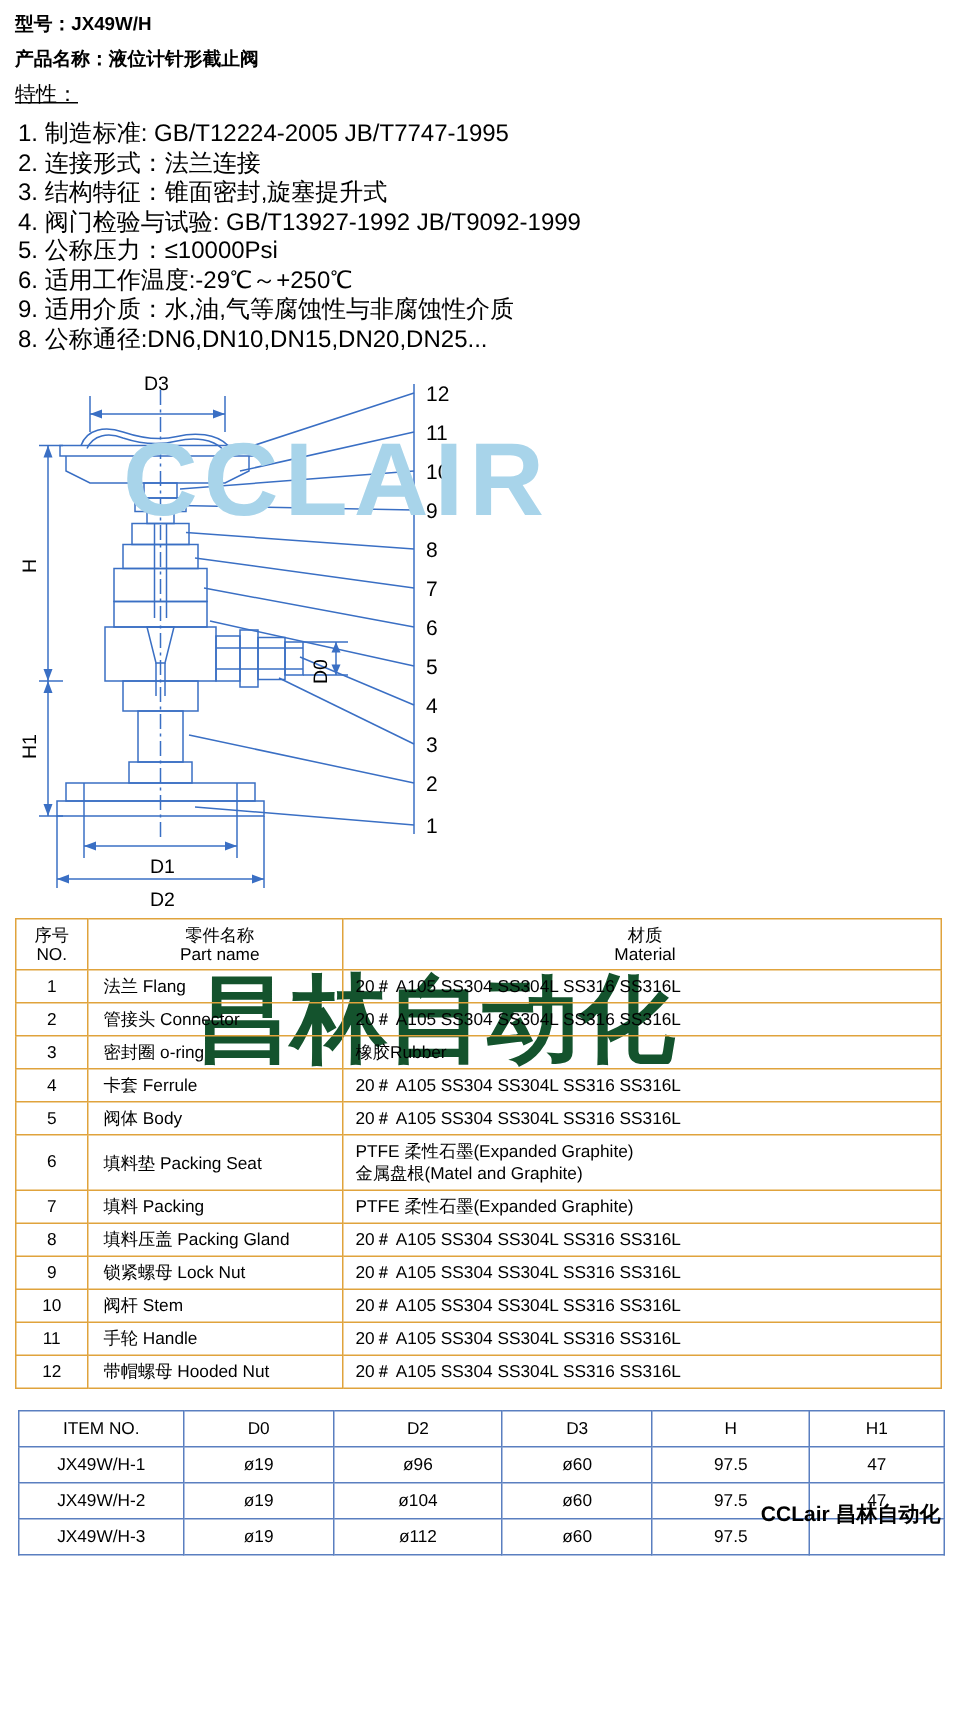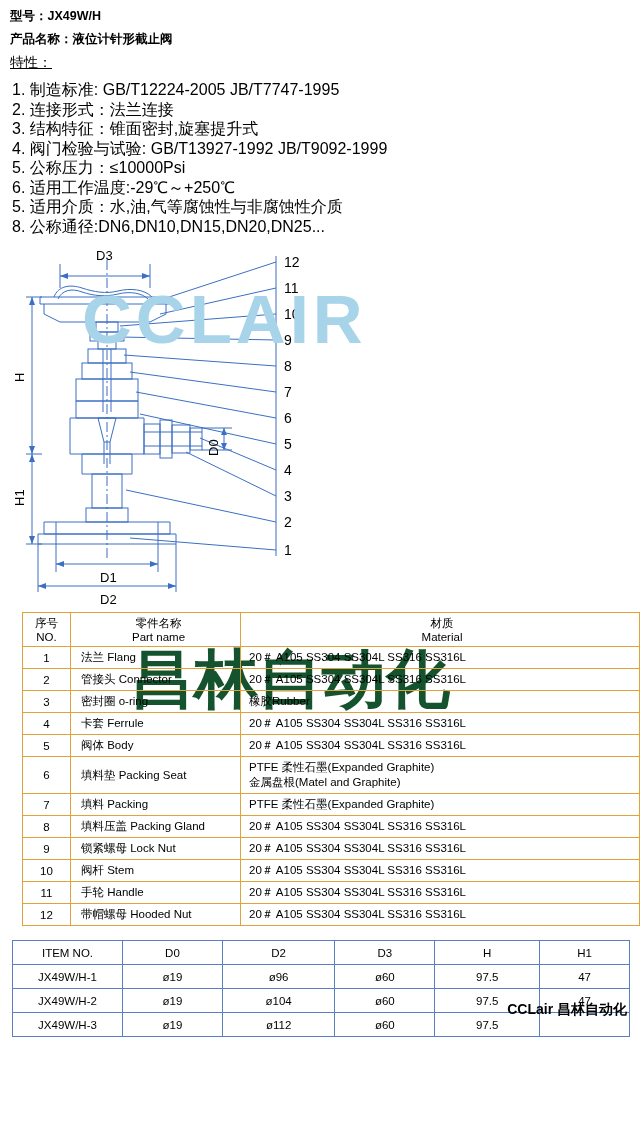--- a/index.html
+++ b/index.html
@@ -43,21 +43,21 @@
     pointer-events: none;
     white-space: nowrap;
   }
   .dwg-svg { position: absolute; left: 0; top: 0; z-index: 2; }
 
   
   .mat-title { font-size: 12.5px; font-weight: bold; margin: 6px 0 6px 2px; }
   table.mat {
     border-collapse: collapse;
     width: 618px;
-    margin-left: 12px;
+    margin-left: 0;
     position: relative;
     z-index: 2;
     background: transparent;
   }
   table.mat th, table.mat td {
     border: 1px solid #e0a33c;
     font-size: 11.5px;
     padding: 3px 4px;
     height: 22px;
     background: transparent;
@@ -119,21 +119,21 @@
   </div>
   <div class="feat-title">特性：</div>
 
   <ul class="feat-list">
     <li>1. 制造标准: GB/T12224-2005 JB/T7747-1995</li>
     <li>2. 连接形式：法兰连接</li>
     <li>3. 结构特征：锥面密封,旋塞提升式</li>
     <li>4. 阀门检验与试验: GB/T13927-1992 JB/T9092-1999</li>
     <li>5. 公称压力：≤10000Psi</li>
     <li>6. 适用工作温度:-29℃～+250℃</li>
-    <li>5. 适用介质：水,油,气等腐蚀性与非腐蚀性介质</li>
+    <li>9. 适用介质：水,油,气等腐蚀性与非腐蚀性介质</li>
     <li>8. 公称通径:DN6,DN10,DN15,DN20,DN25...</li>
   </ul>
 
   <div class="drawing">
     <div class="watermark-main">CCLAIR</div>
 
     <svg class="dwg-svg" width="621" height="370" viewBox="0 0 621 370">
       <g stroke="#3a6fc4" fill="none" stroke-width="1">
 
         <line x1="50" y1="22" x2="50" y2="46"></line>

